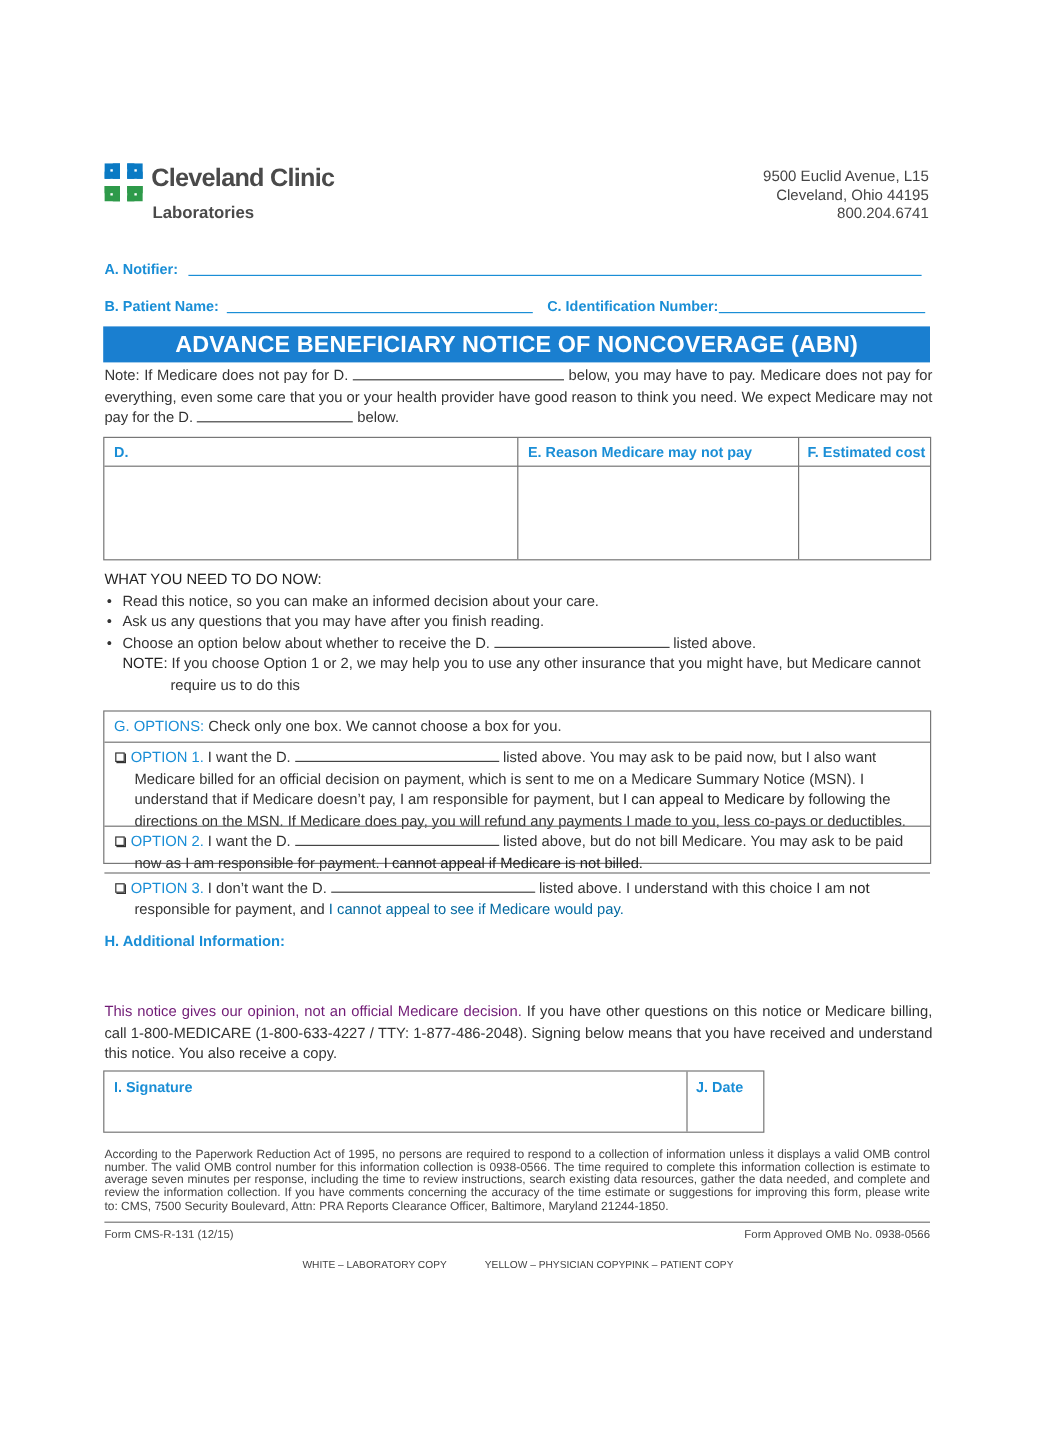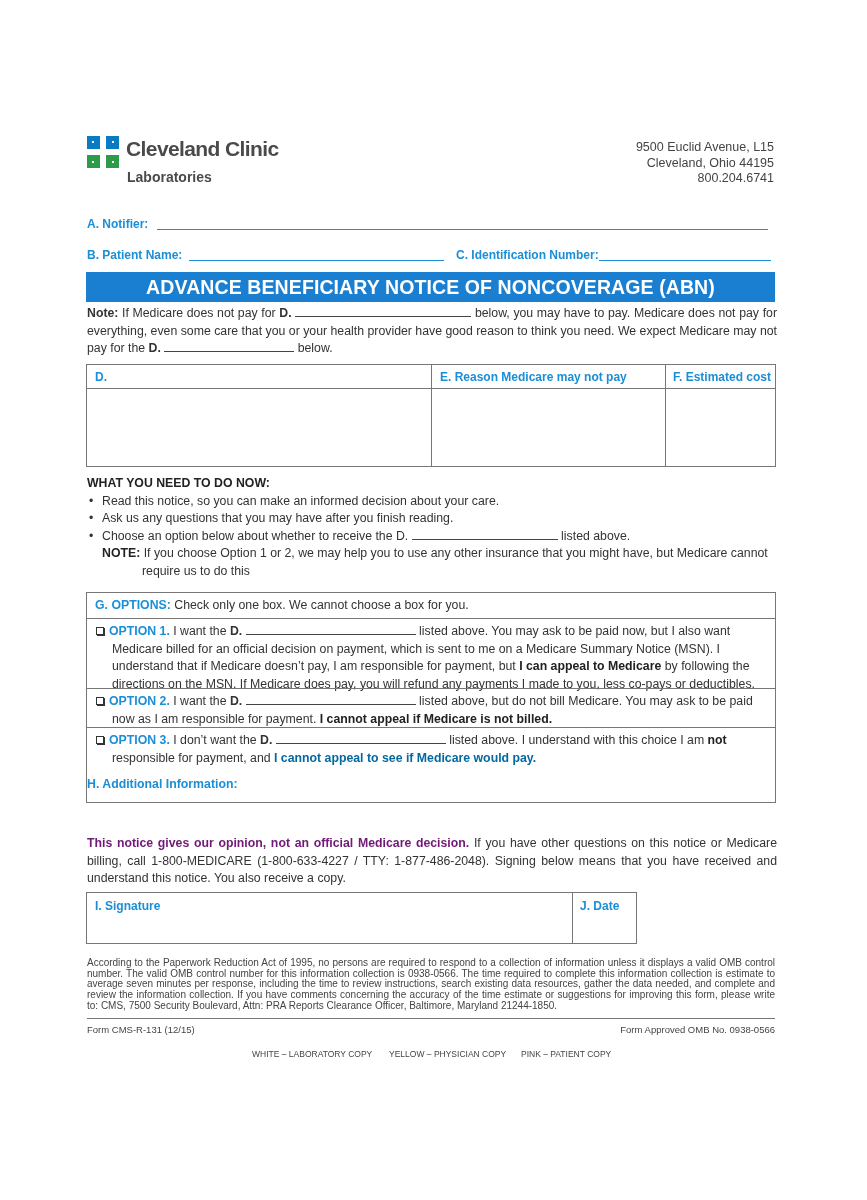--- a/index.html
+++ b/index.html
@@ -1,20 +1,20 @@
 <!DOCTYPE html>
 <html><head>
 <meta charset="utf-8">
 <style>
   * { box-sizing: border-box; margin: 0; padding: 0; }
   html, body { width: 867px; height: 1200px; background: #fff; }
   body { font-family: "Liberation Sans", sans-serif; color: #333; position: relative; overflow: hidden; }
   .abs { position: absolute; }
   .blue { color: #1a8ed6; }
-  .bold { font-weight: bold; }
+  .bold { font-weight: normal; }
 
   
   .logo-mark { left: 87px; top: 136px; width: 32px; height: 32px; }
   .logo-name { left: 126px; top: 137px; font-size: 21px; font-weight: bold; color: #4a4a4a; letter-spacing: -0.6px; }
   .logo-sub { left: 127px; top: 169px; font-size: 14px; font-weight: bold; color: #4a4a4a; }
   .address { right: 93px; top: 140px; text-align: right; font-size: 12.5px; line-height: 15.5px; color: #444; }
 
   
   .field-label { font-size: 12px; font-weight: bold; color: #1a8ed6; }
   .field-line { border-bottom: 1.5px solid #1a8ed6; height: 1px; }
@@ -29,21 +29,21 @@
   .table-def { left: 86px; top: 364px; width: 690px; height: 103px; border: 1px solid #777; }
   .table-def .col { position: absolute; top: 0; bottom: 0; border-right: 1px solid #777; }
   .table-def .hdr { position: absolute; left: 0; right: 0; top: 23px; border-top: 1px solid #777; }
   .table-def .th { position: absolute; top: 5px; font-size: 12px; font-weight: bold; color: #1a8ed6; }
 
   ul.todo { list-style: none; }
   ul.todo li { position: relative; padding-left: 15px; }
   ul.todo li::before { content: "•"; position: absolute; left: 2px; }
 
   
-  .options { left: 86px; top: 592px; width: 690px; height: 211px; border: 1px solid #777; }
+  .options { left: 86px; top: 592px; width: 690px; height: 128px; border: 1px solid #777; }
   .opt-row { position: absolute; left: 0; right: 0; border-top: 1px solid #777; padding: 4px 8px 0 9px; }
   .checkbox { display: inline-block; width: 8px; height: 8px; border: 1px solid #333; margin-right: 5px; vertical-align: 0px; box-shadow: 1px 1px 0 #333; }
 
   
   .sig { left: 86px; top: 892px; width: 551px; height: 52px; border: 1px solid #777; }
 
   .fine { font-size: 10px; line-height: 10.7px; color: #444; text-align: justify; }
   .small { font-size: 9.5px; color: #444; }
   .copies { font-size: 8.5px; color: #444; }
 </style>
@@ -149,14 +149,14 @@
   <div class="abs" style="left:0;top:0;width:485px;height:50px;"></div>
   <div class="abs" style="left:486px;top:0;width:201px;height:50px;"></div>
 </div>
 
 <div class="abs fine" style="left:87px;top:958px;width:688px;">According to the Paperwork Reduction Act of 1995, no persons are required to respond to a collection of information unless it displays a valid OMB control number. The valid OMB control number for this information collection is 0938-0566. The time required to complete this information collection is estimate to average seven minutes per response, including the time to review instructions, search existing data resources, gather the data needed, and complete and review the information collection. If you have comments concerning the accuracy of the time estimate or suggestions for improving this form, please write to: CMS, 7500 Security Boulevard, Attn: PRA Reports Clearance Officer, Baltimore, Maryland 21244-1850.</div>
 <div class="abs" style="left:87px;top:1018px;width:688px;border-top:1px solid #777;"></div>
 
 <div class="abs small" style="left:87px;top:1024px;">Form CMS-R-131 (12/15)</div>
 <div class="abs small" style="right:92px;top:1024px;">Form Approved OMB No. 0938-0566</div>
 <div class="abs copies" style="left:252px;top:1049px;">WHITE – LABORATORY COPY</div>
-<div class="abs copies" style="left:389px;top:1049px;">YELLOW – PHYSICIAN COPY</div>
+<div class="abs copies" style="left:404px;top:1049px;">YELLOW – PHYSICIAN COPY</div>
 <div class="abs copies" style="left:521px;top:1049px;">PINK – PATIENT COPY</div>
 
 </body></html>

